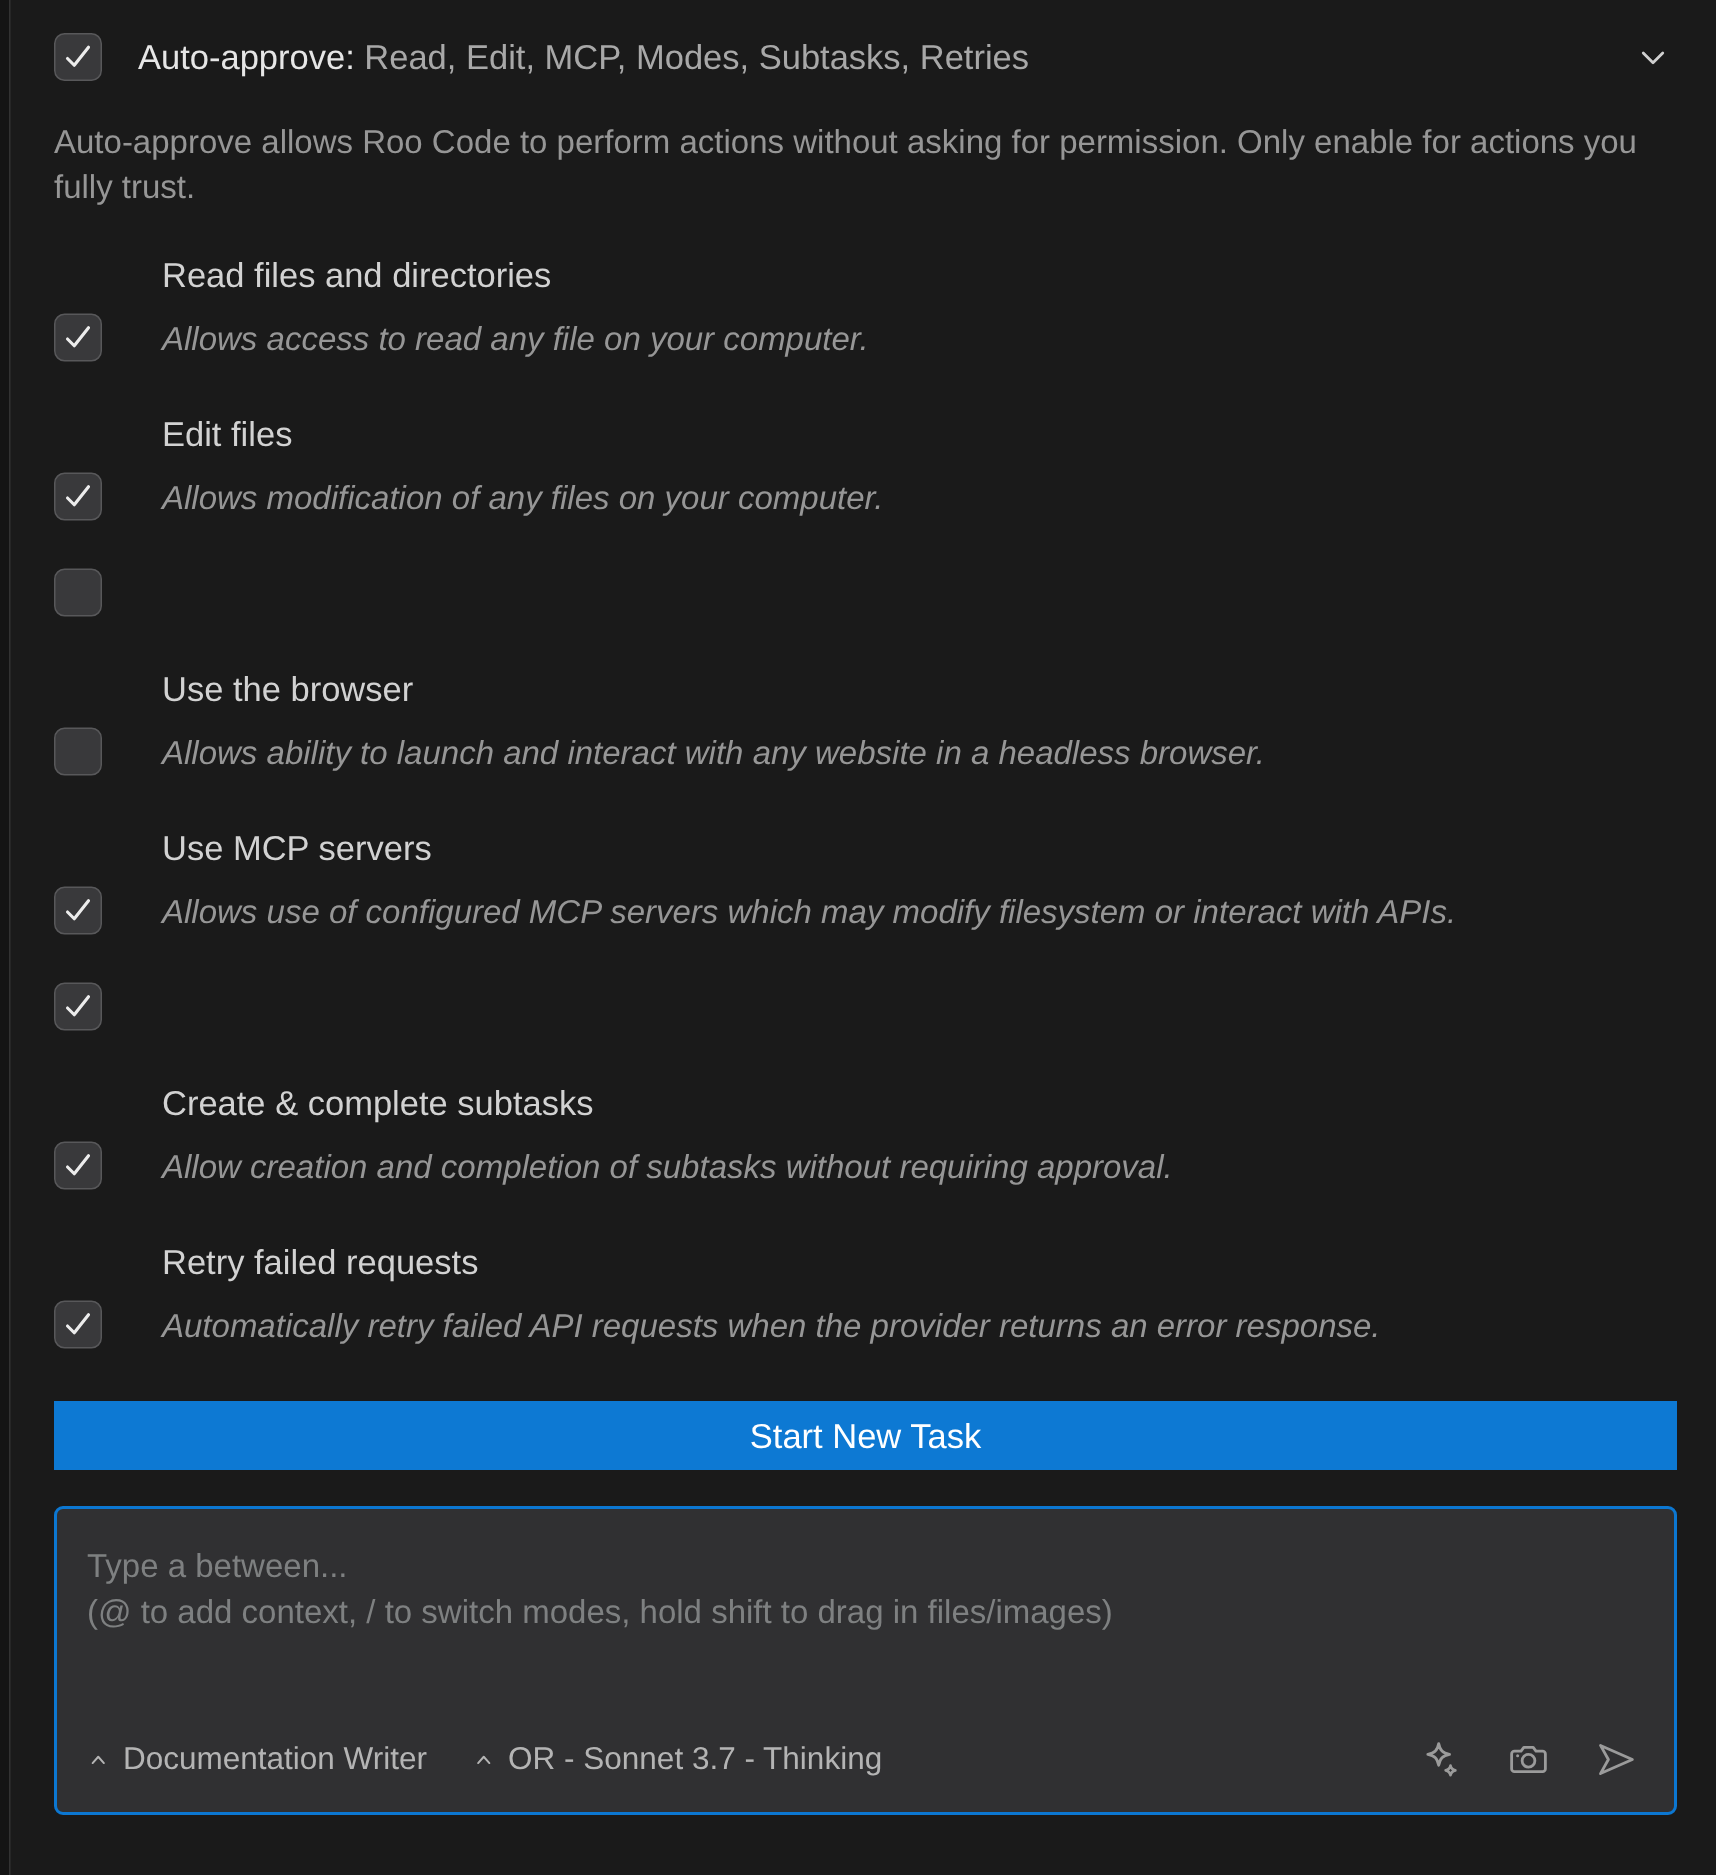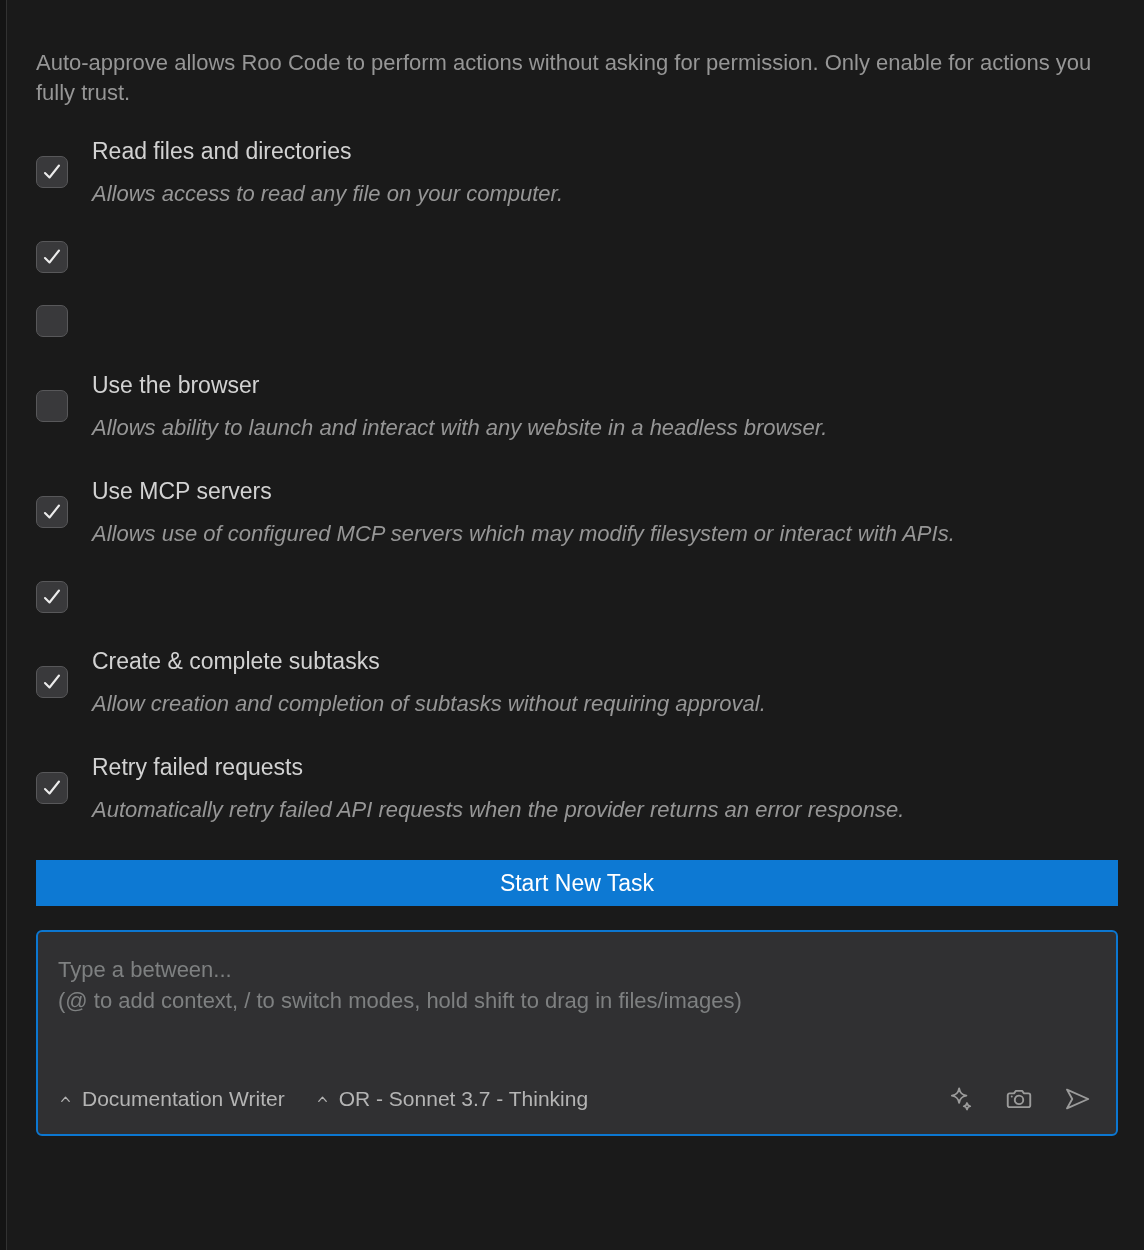--- a/index.html
+++ b/index.html
@@ -45,21 +45,21 @@
 
   .section-desc {
     margin-top: 26px;
     font-size: 22px; line-height: 30px;
     color: #969696;
     max-width: 1060px;
   }
 
   
   .options { margin-top: 27px; }
-  .option-row { display: flex; align-items: center; gap: 24px; margin-bottom: 32px; }
+  .option-row { display: flex; align-items: flex-end; gap: 40px; margin-bottom: 32px; }
   .option-label { font-size: 23px; line-height: 32px; color: #d2d2d2; }
   .option-desc { margin-top: 12px; font-size: 22px; line-height: 30px; color: #969696; max-width: 1010px; font-style: italic; }
 
   
   .primary-btn {
     display: block; width: 100%; height: 46px;
     margin-top: 35px;
     background: #0d79d3; color: #ffffff;
     border: none; border-radius: 0;
     font-family: "Liberation Sans", sans-serif;
@@ -87,20 +87,36 @@
   .icon-btn { width: 34px; height: 34px; display: flex; align-items: center; justify-content: center; cursor: pointer; }
 </style>
 </head>
 <body>
 
 <div class="left-gutter"></div>
 <div class="left-divider"></div>
 
 <div class="page">
 
+  <div class="header-row">
+    <div class="checkbox checked">
+      <svg width="22" height="22" viewBox="0 0 22 22">
+        <polyline points="4,12 8.5,16.5 18,4.5" fill="none" stroke="#ececec" stroke-width="2.1" stroke-linecap="round" stroke-linejoin="round"></polyline>
+      </svg>
+    </div>
+    <div class="header-title">
+      <span class="bright">Auto-approve:</span>
+      <span class="dim">Read, Edit, MCP, Modes, Subtasks, Retries</span>
+    </div>
+    <div class="chevron-btn">
+      <svg width="26" height="26" viewBox="0 0 24 24">
+        <polyline points="6,9.5 12,15.5 18,9.5" fill="none" stroke="#cfcfcf" stroke-width="1.7" stroke-linecap="round" stroke-linejoin="round"></polyline>
+      </svg>
+    </div>
+  </div>
 
   <div class="section-desc">Auto-approve allows Roo Code to perform actions without asking for permission. Only enable for actions you fully trust.</div>
 
   <div class="options">
 
     <div class="option-row">
       <div class="checkbox checked">
         <svg width="22" height="22" viewBox="0 0 22 22">
             <polyline points="4,12 8.5,16.5 18,4.5" fill="none" stroke="#ececec" stroke-width="2.1" stroke-linecap="round" stroke-linejoin="round"></polyline>
           </svg>
@@ -109,20 +125,24 @@
         <div class="option-label">Read files and directories</div>
         <div class="option-desc">Allows access to read any file on your computer.</div>
       </div>
     </div>
 
     <div class="option-row">
       <div class="checkbox checked">
         <svg width="22" height="22" viewBox="0 0 22 22">
             <polyline points="4,12 8.5,16.5 18,4.5" fill="none" stroke="#ececec" stroke-width="2.1" stroke-linecap="round" stroke-linejoin="round"></polyline>
           </svg>
+      </div>
+      <div>
+        <div class="option-label">Edit files</div>
+        <div class="option-desc">Allows modification of any files on your computer.</div>
       </div>
     </div>
 
     <div class="option-row">
       <div class="checkbox">
         
       </div>
     </div>
 
     <div class="option-row">

